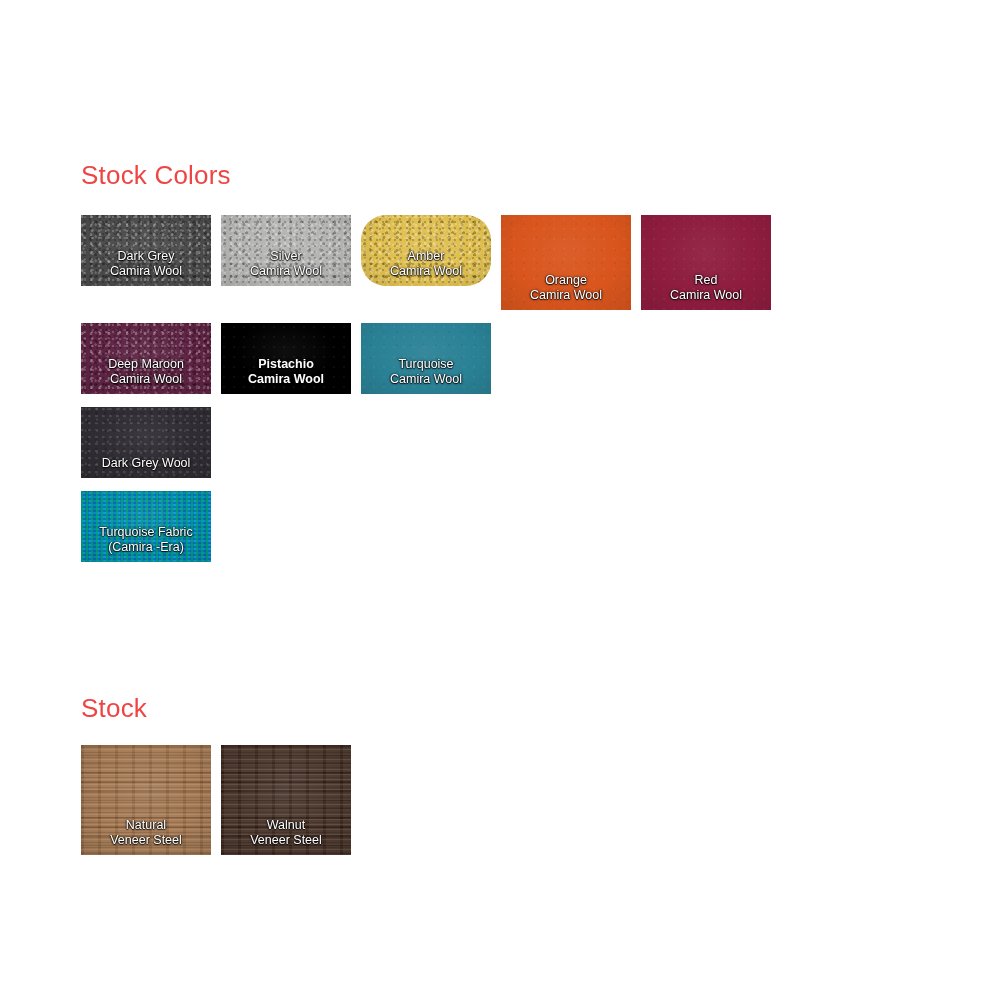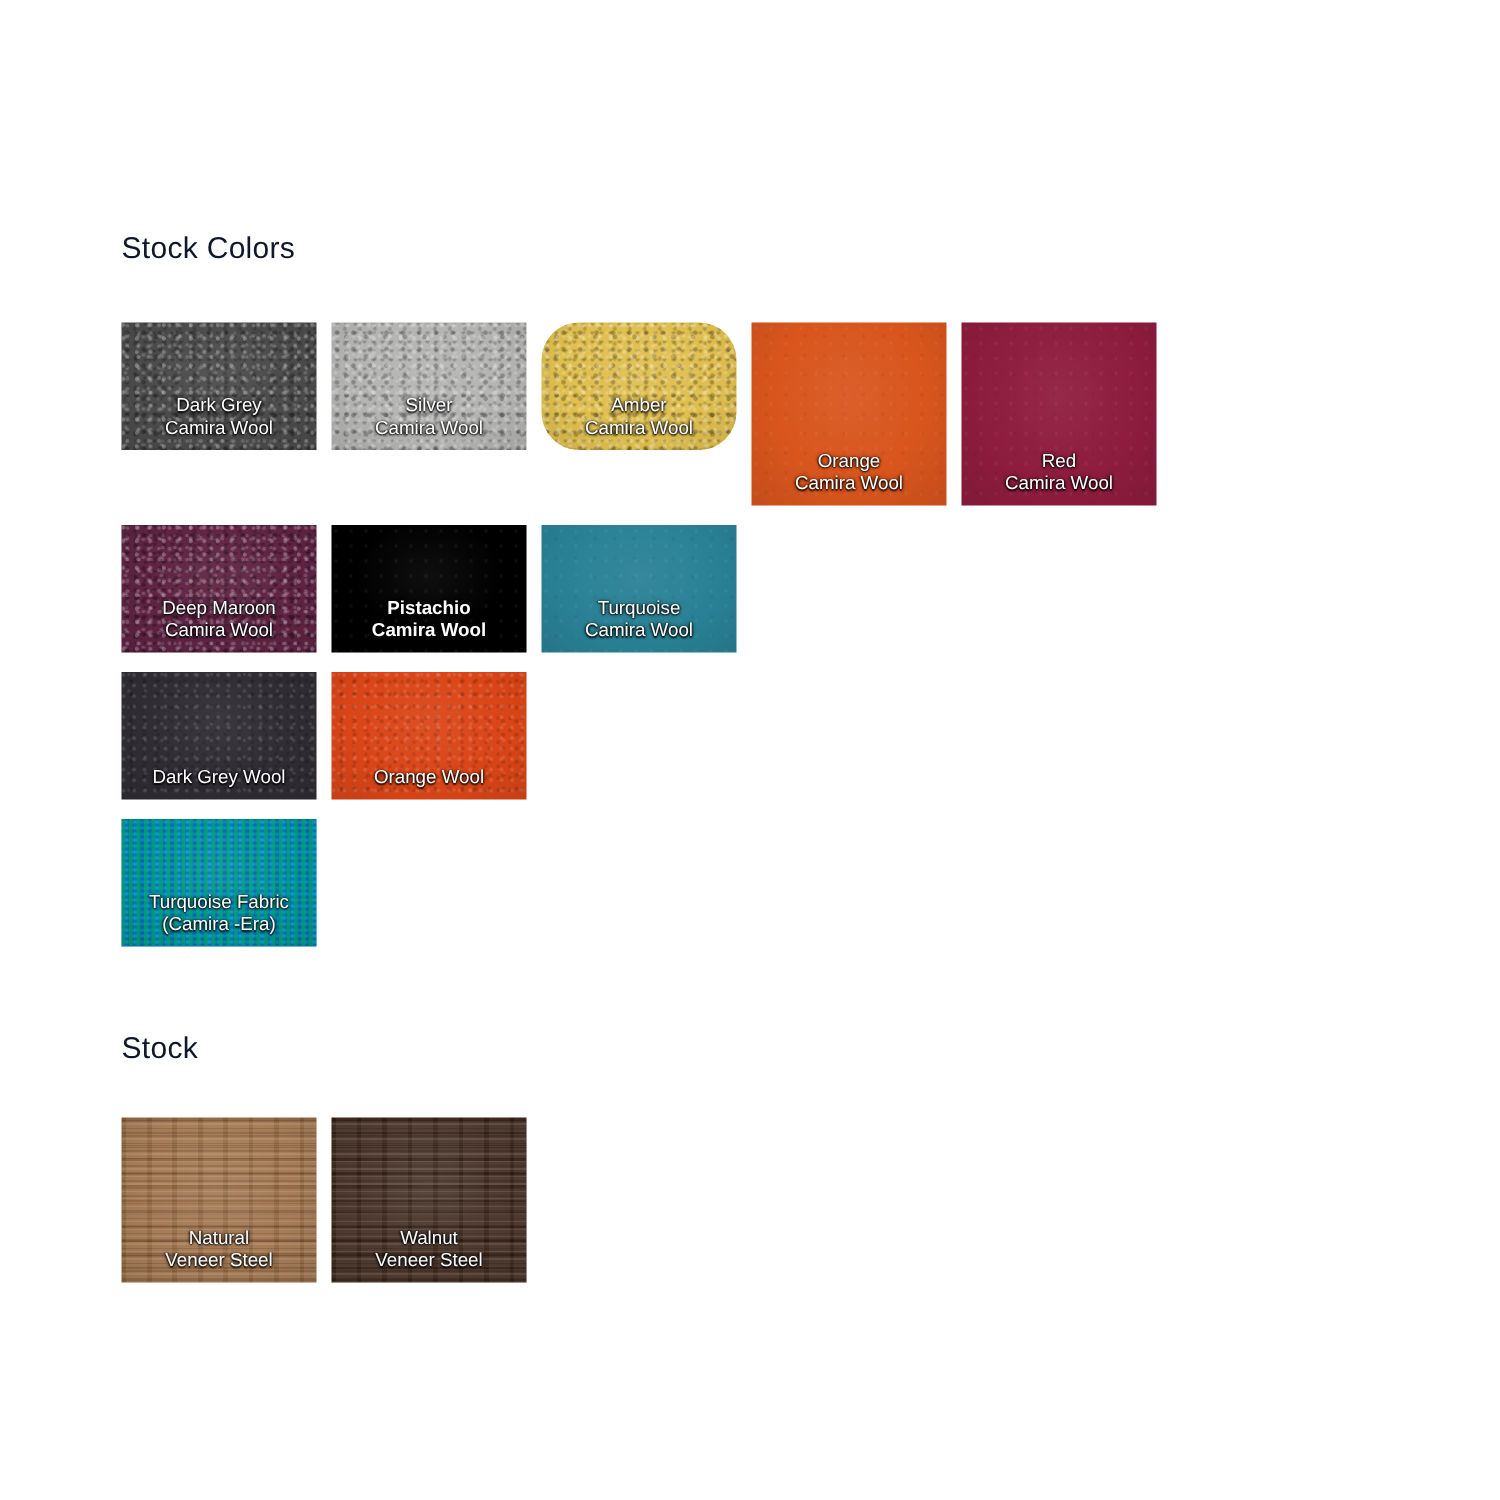--- a/index.html
+++ b/index.html
@@ -17,54 +17,54 @@
     width: 1000px;
     height: 1000px;
     background: #ffffff;
     overflow: hidden;
   }
 
   
   .section-heading {
     position: absolute;
     left: 81px;
-    font-size: 20px;
+    font-size: 26px;
     font-weight: 400;
     letter-spacing: 0.2px;
-    color: #0f172a;
+    color: #ef4444;
     white-space: nowrap;
   }
   #heading-stock { top: 138px; }
   #heading-base  { top: 671px; }
 
   
   .swatch-grid {
     position: absolute;
     left: 81px;
     display: flex;
     flex-wrap: wrap;
     align-items: flex-start;
     width: 730px;
   }
   #grid-stock { top: 215px; }
   #grid-base  { top: 745px; }
 
   .swatch {
     position: relative;
     width: 130px;
-    height: 85px;
+    height: 71px;
     margin: 0 10px 13px 0;
     overflow: hidden;
     display: flex;
     flex-direction: column;
     justify-content: flex-end;
     align-items: center;
     background-repeat: repeat;
   }
-  .swatch.tall   { height: 122px; }
+  .swatch.tall   { height: 95px; }
   .swatch.base   { height: 110px; margin-bottom: 0; }
 
   
   .row-break { flex-basis: 100%; height: 0; margin: 0; }
 
   .swatch-label {
     position: relative;
     z-index: 3;
     width: 100%;
     padding: 0 4px 8px 4px;
@@ -219,25 +219,20 @@
         <div class="vignette"></div>
         <div class="swatch-label">Turquoise
 Camira Wool</div>
       </div>
       <div class="row-break"></div>
       <div class="swatch" style="background-color: rgb(47, 44, 51);">
         <div class="tex tex-felt"></div>
         <div class="vignette"></div>
         <div class="swatch-label">Dark Grey Wool</div>
       </div>
-      <div class="swatch" style="background-color: rgb(218, 69, 23);">
-        <div class="tex tex-felt"></div>
-        <div class="vignette"></div>
-        <div class="swatch-label">Orange Wool</div>
-      </div>
       <div class="row-break"></div>
       <div class="swatch" style="background-color: rgb(10, 134, 200);">
         <div class="tex tex-weave"></div>
         <div class="vignette"></div>
         <div class="swatch-label">Turquoise Fabric
 (Camira -Era)</div>
       </div>
     </div>
 
   <h2 class="section-heading" id="heading-base">Stock</h2>

